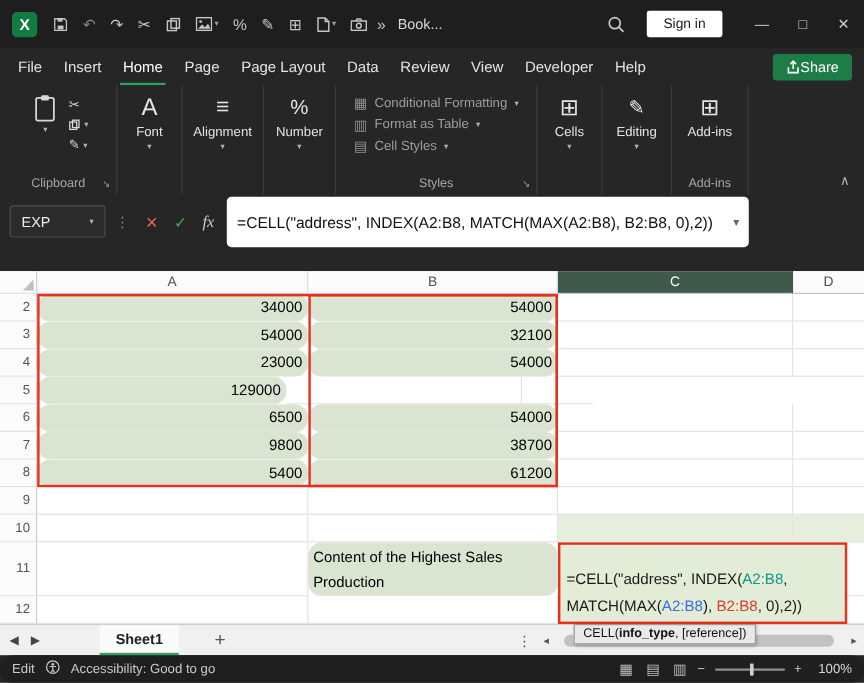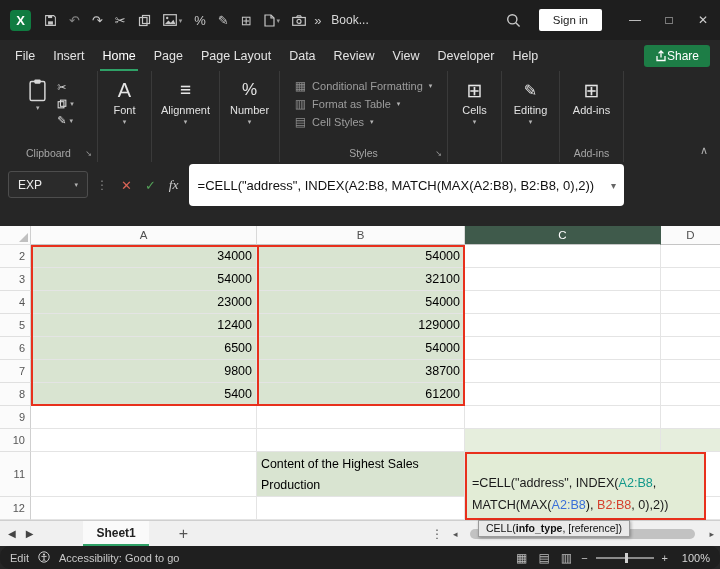--- a/index.html
+++ b/index.html
@@ -68,21 +68,21 @@
   .corner{position:relative;}
   .corner::after{content:"";position:absolute;right:2px;bottom:2px;border-left:9px solid transparent;border-bottom:9px solid #c0c0c0;}
   .ghcell{background:#fbfbfb;border-right:1px solid #d9d9d9;border-bottom:1px solid #c5c5c5;color:#505050;font-size:11.5px;display:flex;align-items:center;justify-content:center;}
   .ghcell.sel{background:var(--selected_header_bg);color:#fff;border-right-color:var(--selected_header_bg);}
   .gcell{border-right:1px solid #e4e4e4;border-bottom:1px solid #e4e4e4;font-size:12.5px;color:#000;display:flex;align-items:center;overflow:hidden;}
   .col-a{flex:0 0 226px;width:226px;}
   .col-b{flex:0 0 208px;width:208px;}
   .col-c{flex:0 0 196px;width:196px;}
   .col-d{flex:0 0 59px;width:59px;border-right:none;}
   .gcell.num{justify-content:flex-end;padding-right:4px;}
-  .gcell.green{background:var(--cell_green);}
+  .gcell.green{background:var(--cell_green);border-radius:11px;}
   .gcell.green-l{background:var(--cell_green_light);}
   .gcell.wrap{display:block;line-height:21px;padding:2px 2px 0 4px;font-size:12.4px;}
   .ov{position:absolute;pointer-events:none;z-index:4;}
   .ov-a{left:31px;top:19px;width:434px;height:161px;border:2px solid var(--annotation_red);}
   .ov-b{left:257px;top:19px;width:208px;height:161px;border:2px solid var(--annotation_red);}
   .formula-cell{position:absolute;left:465px;top:226px;width:241px;height:68px;background:var(--formula_cell_green);border:2px solid var(--annotation_red);display:flex;flex-direction:column;justify-content:flex-end;padding:0 2px 2px 5px;font-size:12.6px;line-height:21.5px;white-space:nowrap;overflow:hidden;z-index:5;}
   .ref-black{color:#1a1a1a;} .ref-teal{color:var(--ref_teal);} .ref-blue{color:var(--ref_blue);} .ref-red{color:var(--ref_red);}
 
   
   .func-tooltip{position:absolute;left:478px;top:520px;background:#e9e9e9;border:1px solid #9a9a9a;box-shadow:1px 1px 3px rgba(0,0,0,.3);font-size:10.5px;color:#111;padding:1px 7px 2px;z-index:30;white-space:nowrap;}
@@ -370,21 +370,20 @@
       </div>
       <div class="grow">
         <div class="rowhdr">4</div>
         <div class="gcell col-a green num">23000</div>
         <div class="gcell col-b green num">54000</div>
         <div class="gcell col-c"></div>
         <div class="gcell col-d"></div>
       </div>
       <div class="grow">
         <div class="rowhdr">5</div>
-        <div class="gcell col-a green num">12400</div>
         <div class="gcell col-b green num">129000</div>
         <div class="gcell col-c"></div>
         <div class="gcell col-d"></div>
       </div>
       <div class="grow">
         <div class="rowhdr">6</div>
         <div class="gcell col-a green num">6500</div>
         <div class="gcell col-b green num">54000</div>
         <div class="gcell col-c"></div>
         <div class="gcell col-d"></div>

